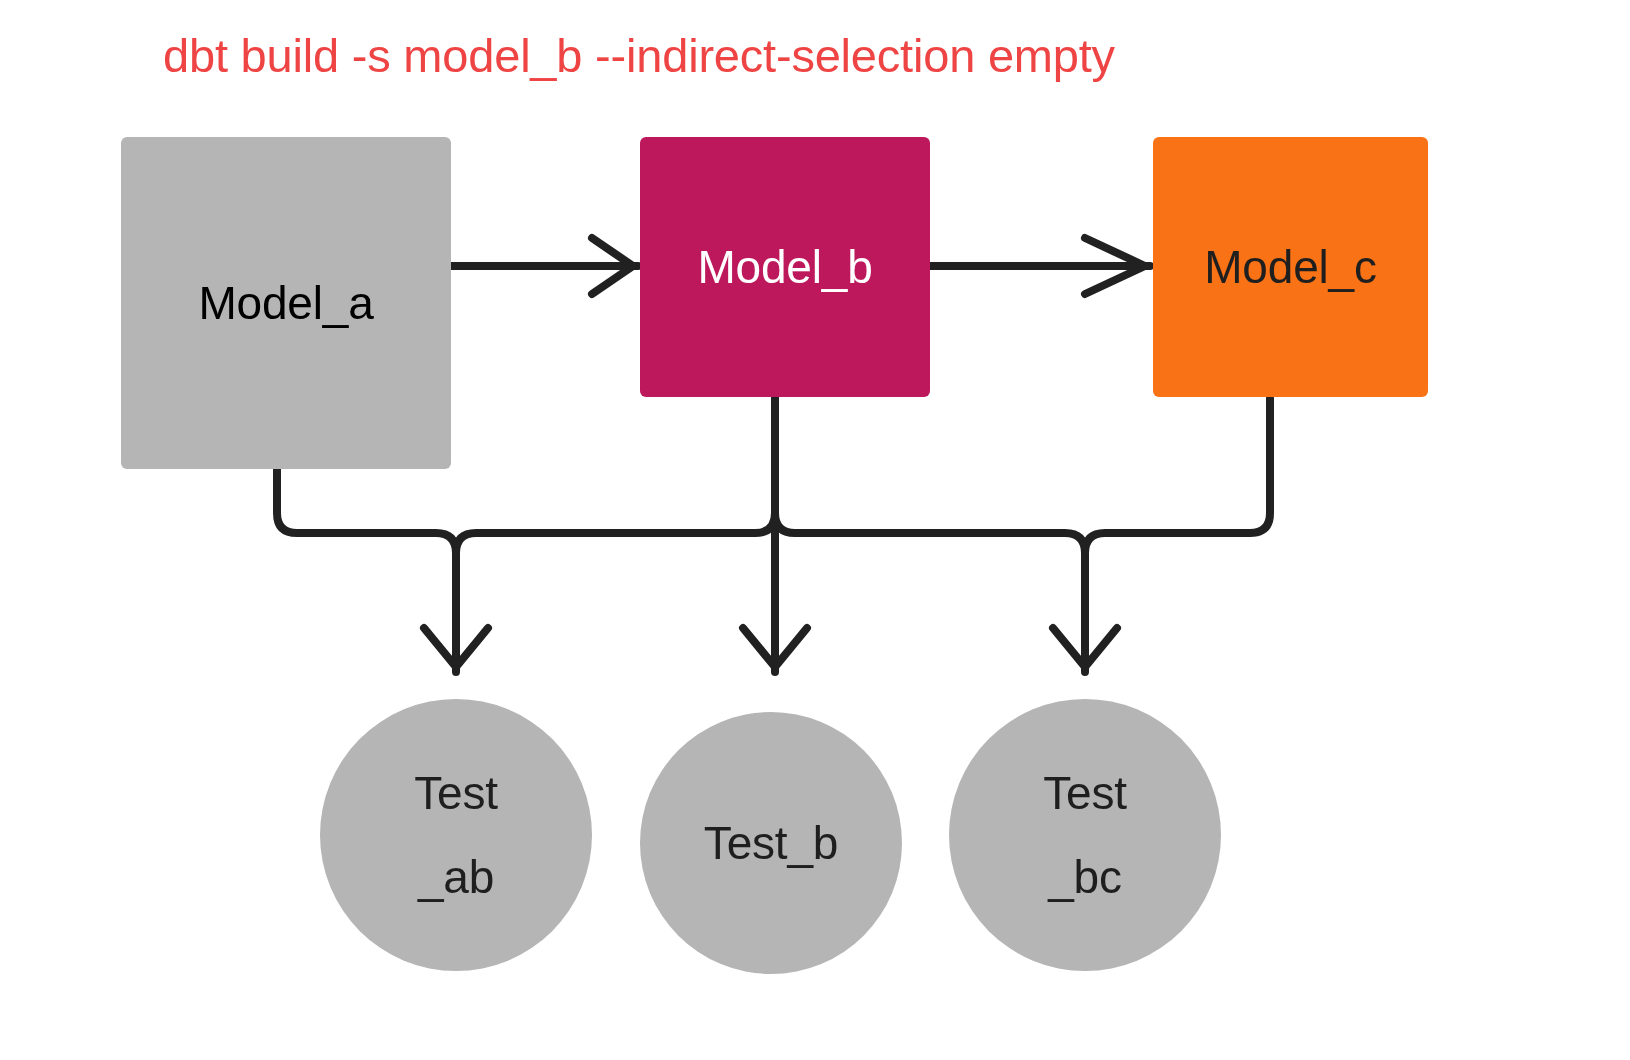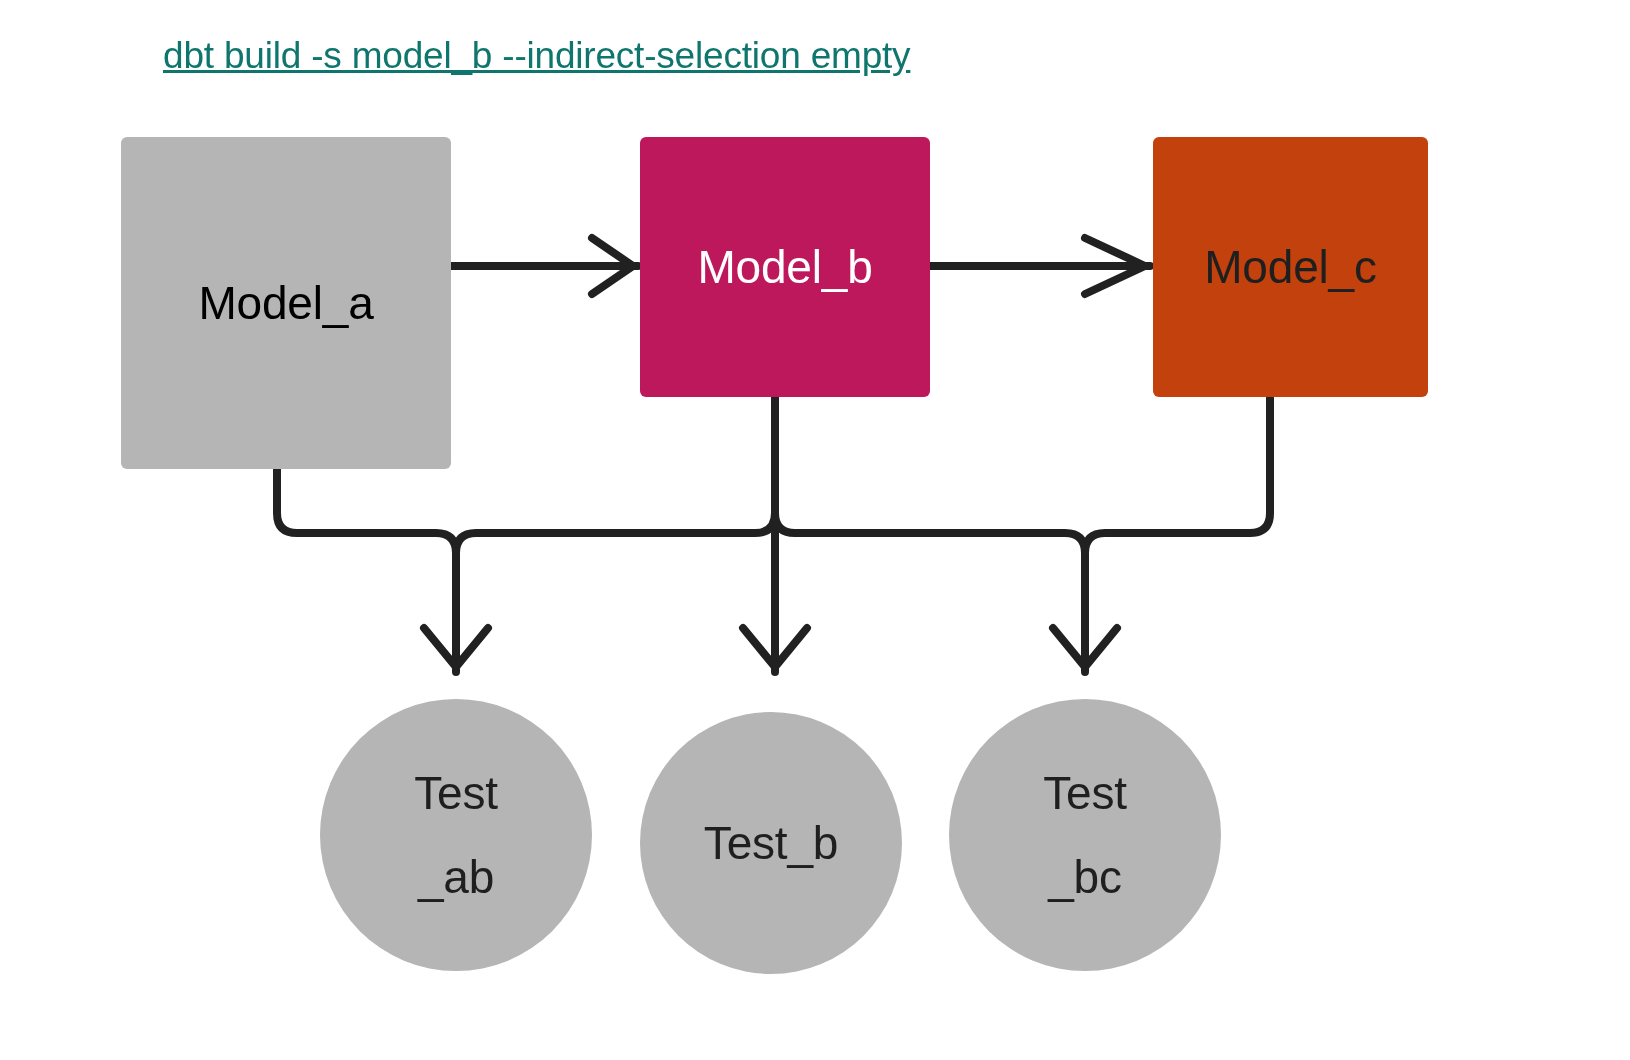--- a/index.html
+++ b/index.html
@@ -24,26 +24,25 @@
     position: absolute;
     left: 0;
     top: 0;
     width: 1630px;
     height: 1060px;
   }
   .diagram-title {
     position: absolute;
     left: 163px;
     top: 24px;
-    font-size: 37px;
+    font-size: 47px;
     line-height: 64px;
-    color: #0f766e;
+    color: #ef4444;
     white-space: pre;
     letter-spacing: -0.2px;
-    text-decoration: underline;
   }
   .node-box {
     position: absolute;
     border-radius: 6px;
     display: flex;
     align-items: center;
     justify-content: center;
     font-size: 46px;
     line-height: 1;
     letter-spacing: -0.2px;
@@ -114,21 +113,21 @@
   </svg>
 
   <div class="node-box" style="left:121px; top:137px; width:330px; height:332px; background:#b5b5b5; color:#000000;text-align:right;">
     <span class="node-label">Model_a</span>
   </div>
 
   <div class="node-box" style="left:640px; top:137px; width:290px; height:260px; background:#be185d; color:#ffffff;">
     <span class="node-label">Model_b</span>
   </div>
 
-  <div class="node-box" style="left:1153px; top:137px; width:275px; height:260px; background:#c2410c; color:#1f1f1f;">
+  <div class="node-box" style="left:1153px; top:137px; width:275px; height:260px; background:#f97316; color:#1f1f1f;">
     <span class="node-label">Model_c</span>
   </div>
 
   <div class="node-circle" style="left:320px; top:699px; width:272px; height:272px; background:#b5b5b5; color:#1f1f1f;">
     <span class="circle-line">Test</span>
     <span class="circle-line">_ab</span>
   </div>
 
   <div class="node-circle" style="left:640px; top:712px; width:262px; height:262px; background:#b5b5b5; color:#1f1f1f;">
     <span class="circle-line">Test_b</span>

